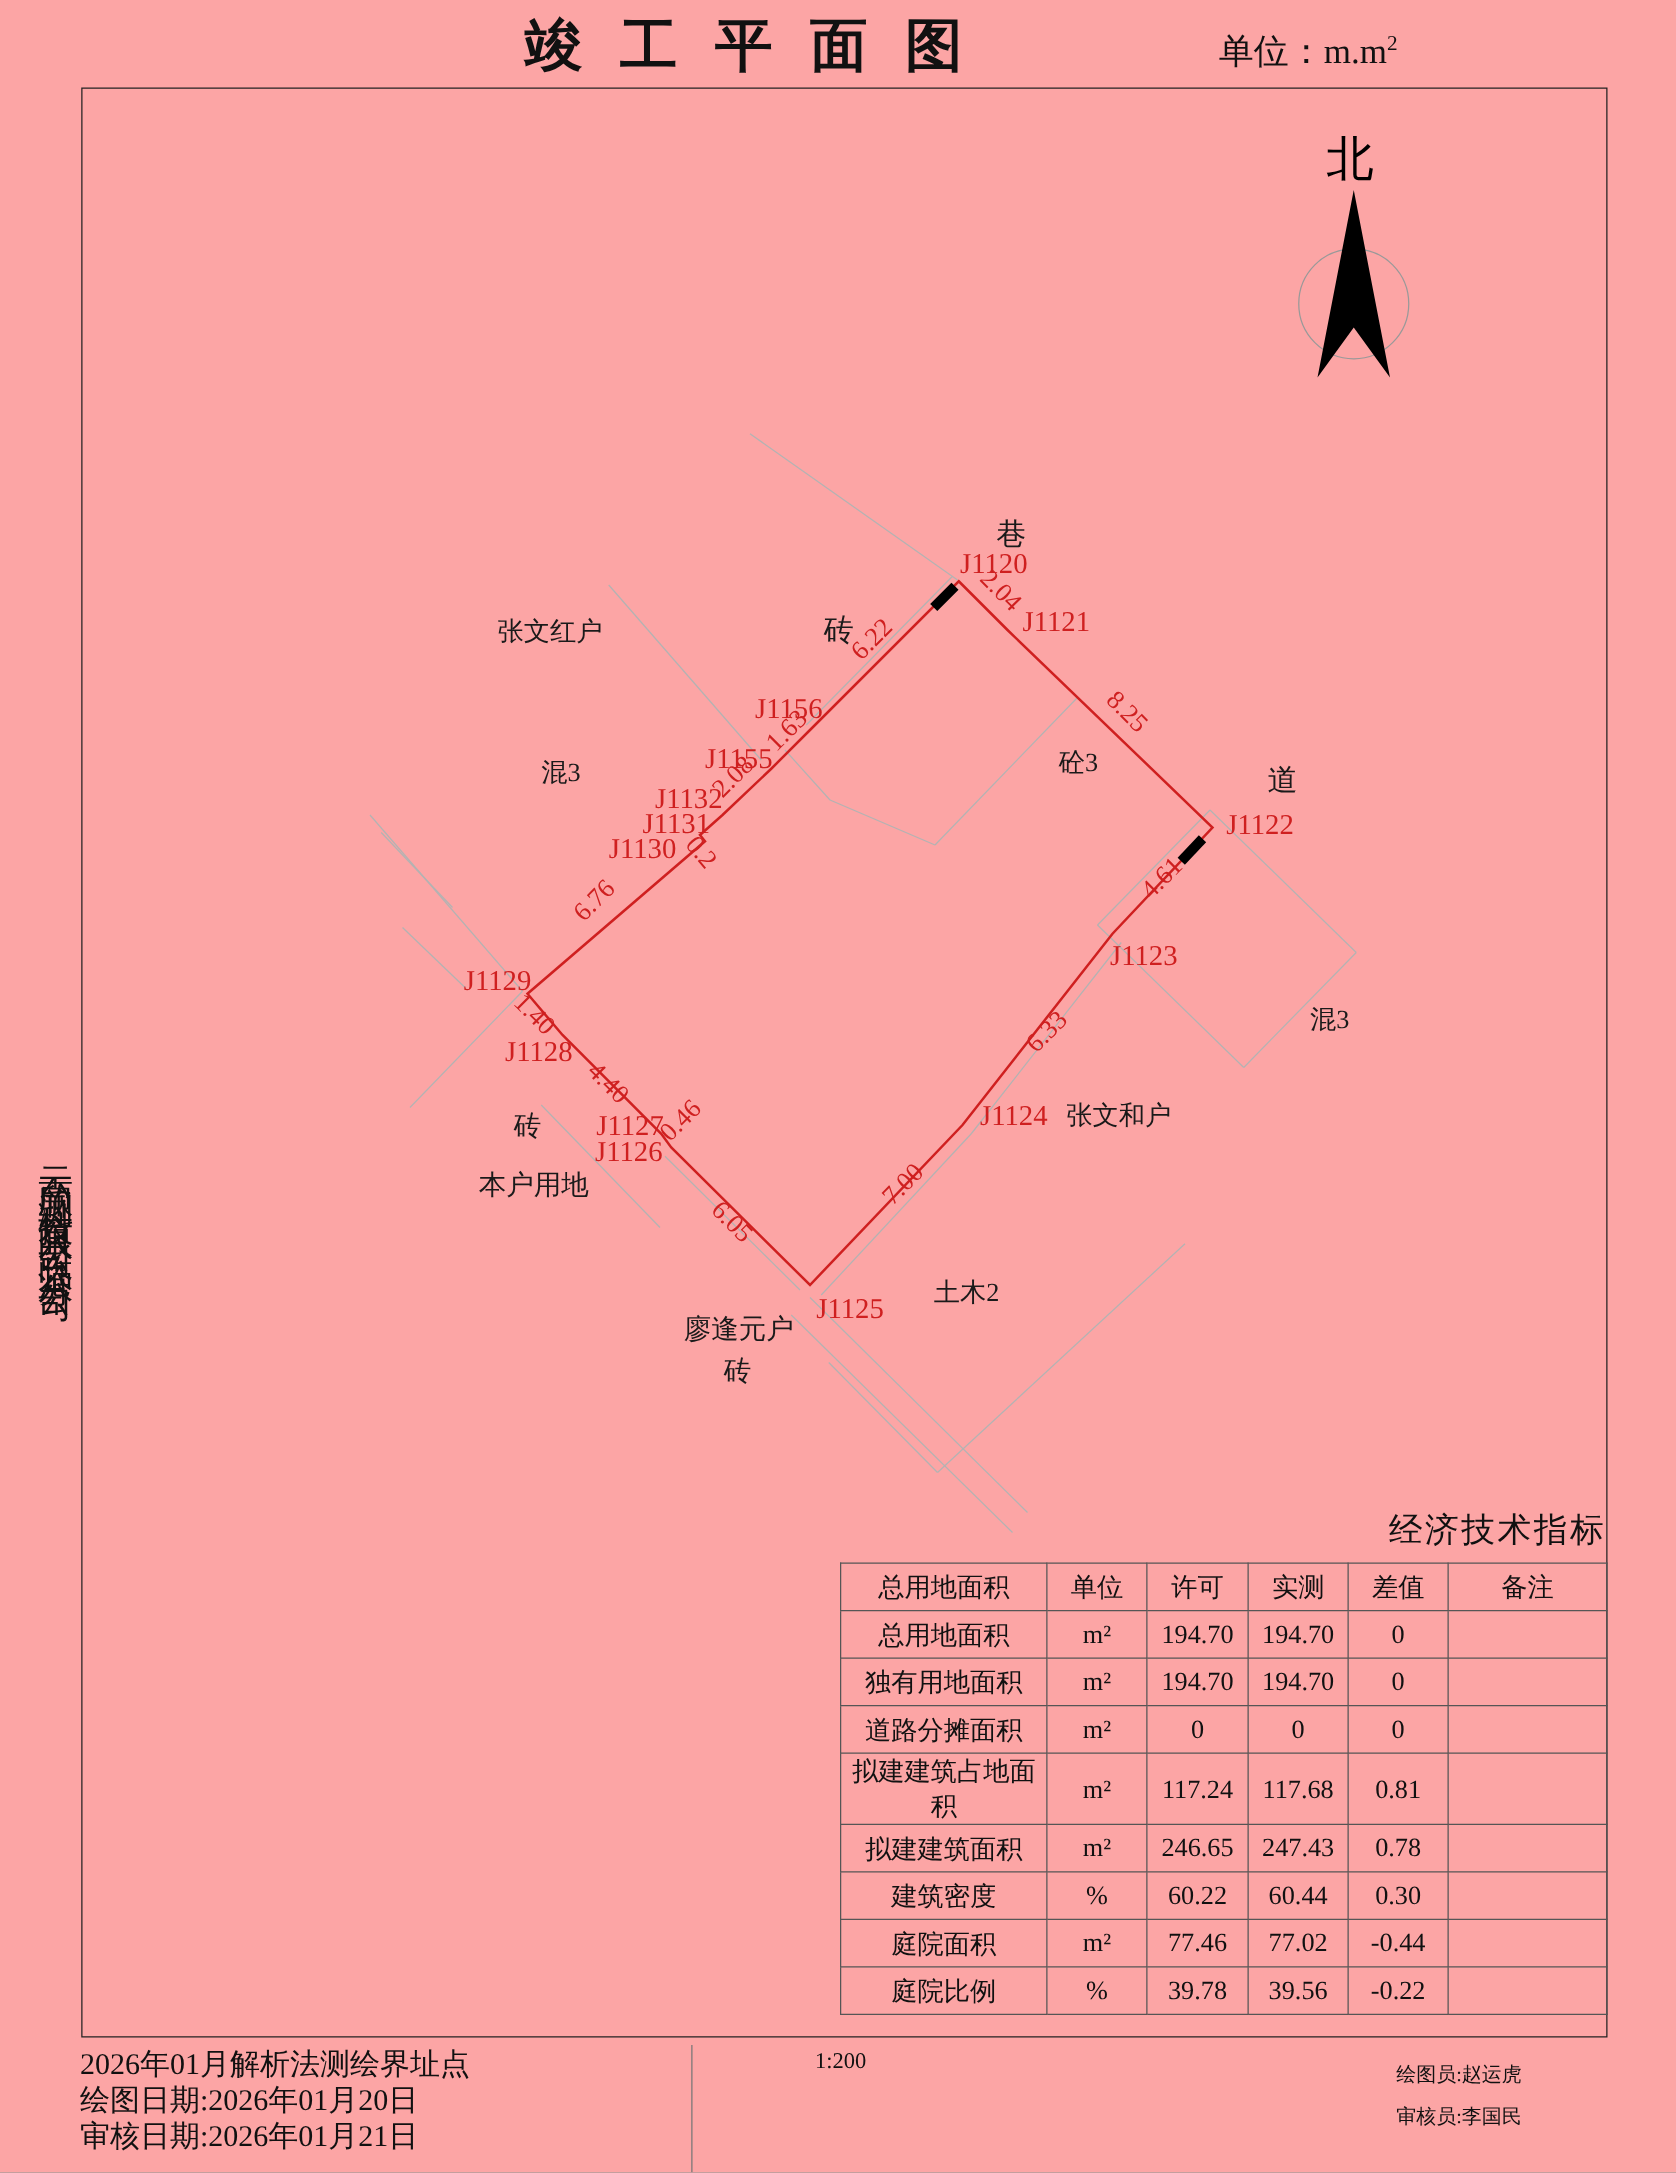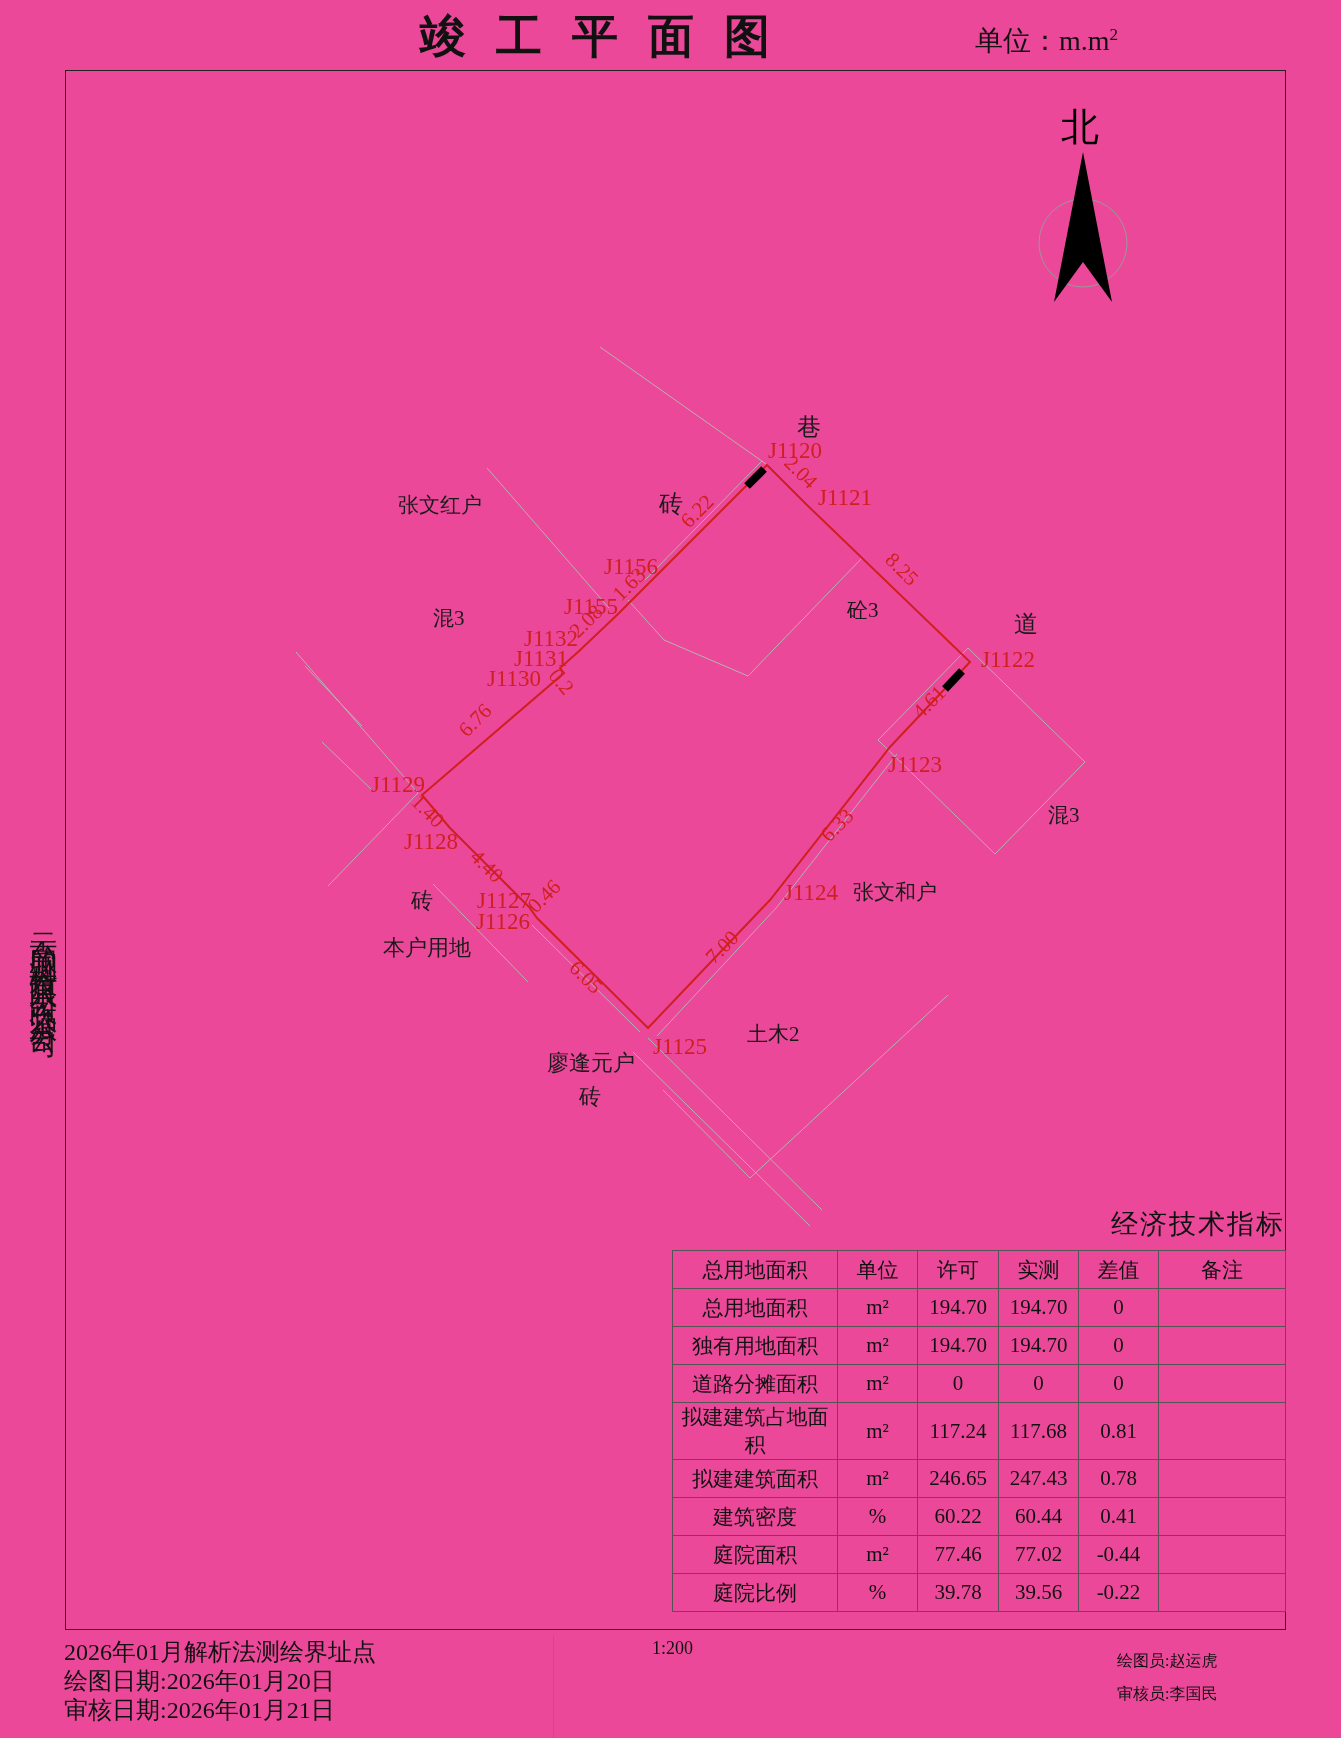--- a/index.html
+++ b/index.html
@@ -1,16 +1,16 @@
 <!DOCTYPE html>
 <html><head>
 <meta charset="utf-8">
 <style>
   html,body{margin:0;padding:0;background:#9a9a9a;}
-  .sheet{position:relative;width:1341px;height:1738px;background:#ec4899;
+  .sheet{position:relative;width:1341px;height:1738px;background:#fca5a5;
          font-family:"Liberation Serif","DejaVu Serif",serif;color:#111;overflow:hidden;}
   .abs{position:absolute;}
   .page-title{left:420px;top:6px;font-size:46px;font-weight:bold;letter-spacing:30px;white-space:nowrap;}
   .unit-label{left:975px;top:22px;font-size:28px;white-space:nowrap;}
   .unit-label sup{font-size:17px;}
   .border-frame{left:65px;top:70px;width:1219px;height:1558px;border:1px solid #222;}
   .plan-svg{left:0;top:0;}
   .company{left:24px;top:912px;font-size:28px;writing-mode:vertical-rl;text-orientation:upright;letter-spacing:7px;}
   .table-title{left:672px;top:1206px;width:613px;text-align:right;font-size:27px;letter-spacing:2px;}
   .econ-wrap{left:672px;top:1250px;}
@@ -181,21 +181,21 @@
             <td>246.65</td>
             <td>247.43</td>
             <td>0.78</td>
             <td></td>
           </tr>
           <tr>
             <td>建筑密度</td>
             <td>%</td>
             <td>60.22</td>
             <td>60.44</td>
-            <td>0.41</td>
+            <td>0.30</td>
             <td></td>
           </tr>
           <tr>
             <td>庭院面积</td>
             <td>m²</td>
             <td>77.46</td>
             <td>77.02</td>
             <td>-0.44</td>
             <td></td>
           </tr>

